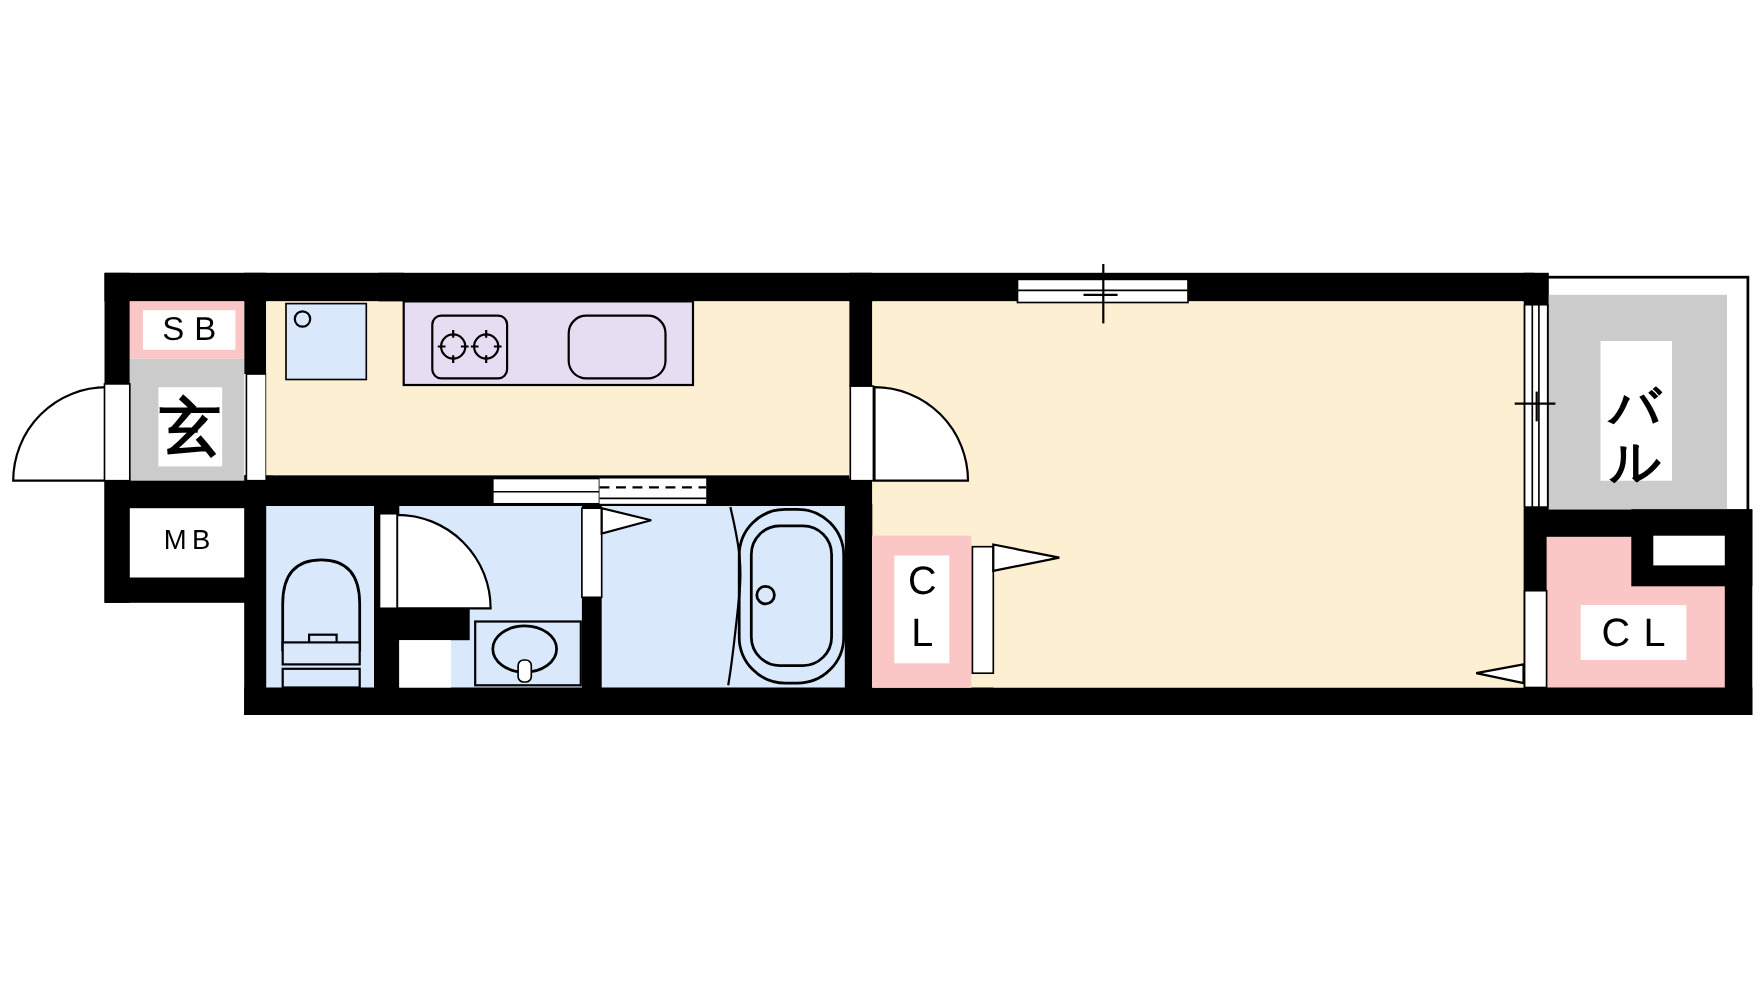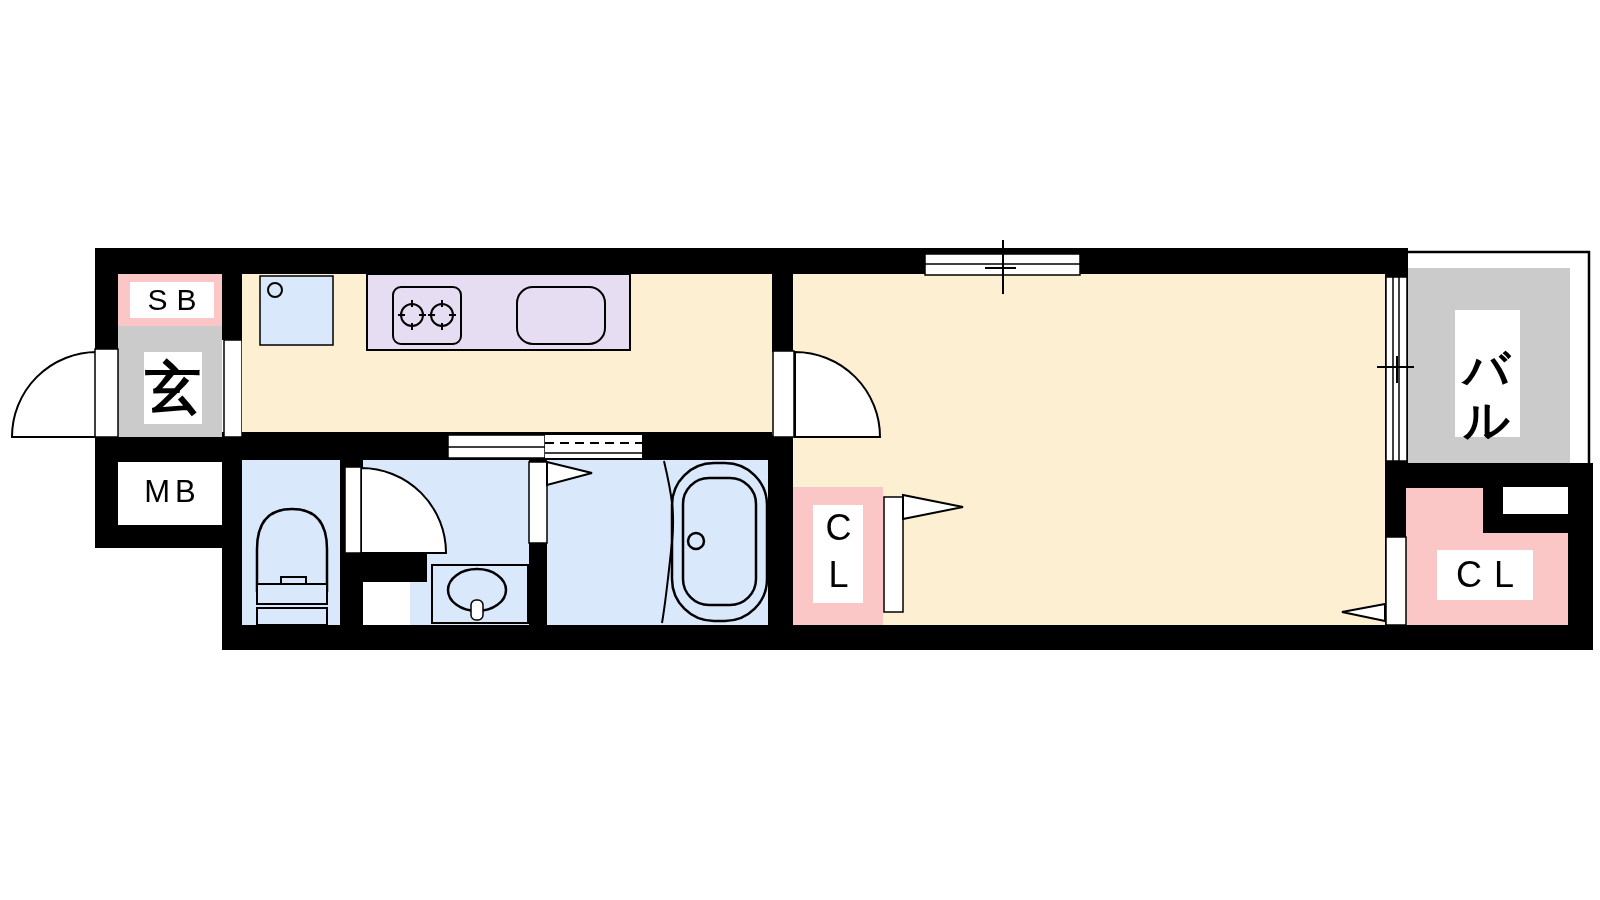--- a/index.html
+++ b/index.html
@@ -15,21 +15,21 @@
   .whiter{fill:#fff;}
   .ln{stroke:#000;fill:none;}
   .leaf{fill:#fff;stroke:#000;stroke-width:1.5;}
   .pie{fill:#fff;stroke:#000;stroke-width:2;}
   .tri{fill:#fff;stroke:#000;stroke-width:2;stroke-linejoin:miter;}
   .lbl{position:absolute;display:flex;align-items:center;justify-content:center;
        background:#fff;color:#000;text-align:center;line-height:1.0;white-space:nowrap;}
   .lbl.v{writing-mode:vertical-rl;text-orientation:upright;white-space:normal;}
   .lbl-sb{left:130px;top:282px;width:84px;height:36px;font-size:30px;letter-spacing:9px;text-indent:9px;}
   .lbl-genkan{left:144px;top:352px;width:58px;height:72px;font-size:56px;font-weight:600;}
-  .lbl-mb{left:126px;top:468px;width:88px;height:46px;font-size:31px;letter-spacing:5px;text-indent:5px;}
+  .lbl-mb{left:126px;top:468px;width:88px;height:46px;font-size:25px;letter-spacing:5px;text-indent:5px;}
   .lbl-cl1{left:813px;top:505px;width:50px;height:98px;font-size:36px;letter-spacing:6px;}
   .lbl-main{left:1043px;top:408px;width:192px;height:78px;font-size:58px;font-weight:600;}
   .lbl-bal{left:1455px;top:310px;width:65px;height:127px;font-size:46px;font-weight:600;letter-spacing:4px;}
   .lbl-cl2{left:1437px;top:550px;width:96px;height:50px;font-size:36px;letter-spacing:12px;text-indent:12px;}
 </style>
 </head>
 <body>
 
 <div class="canvas">
 

